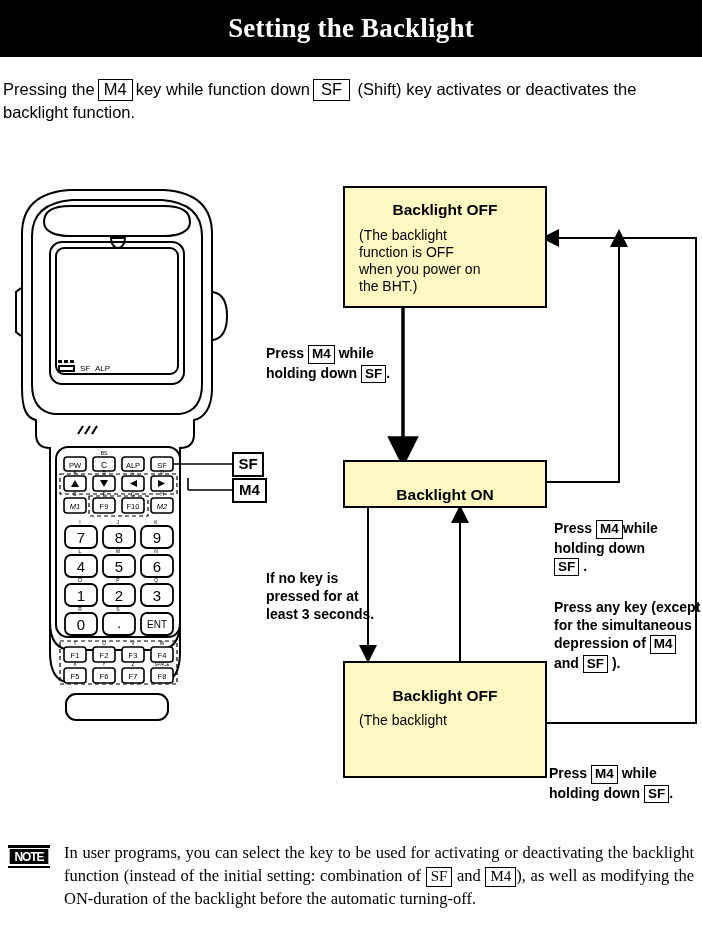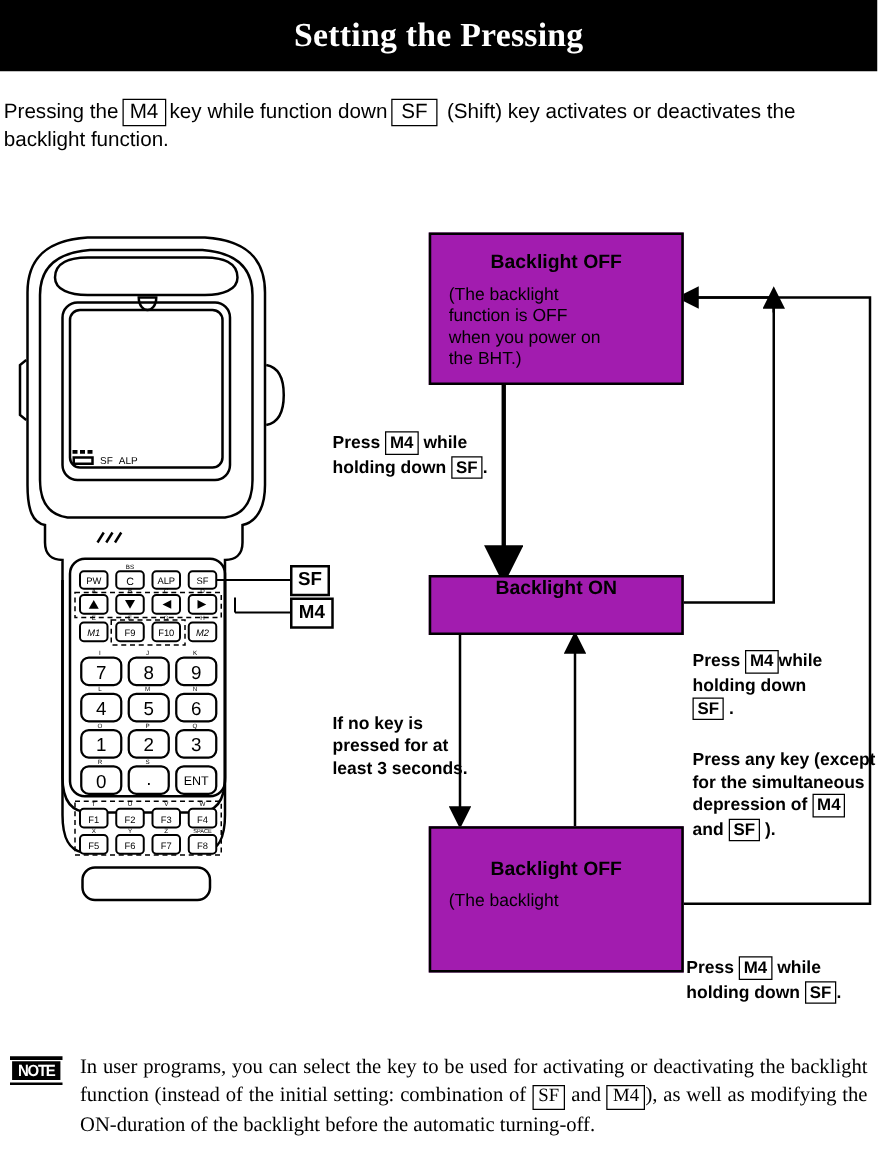--- a/index.html
+++ b/index.html
@@ -80,21 +80,21 @@
 
   
   #flowchart {
     position: absolute;
     left: 258px; top: 180px;
     width: 444px; height: 620px;
   }
   .fc-box {
     position: absolute;
     border: 2px solid #000;
-    background: #a21caf;
+    background: #fef9c3;
     box-sizing: border-box;
   }
   .fc-title {
     text-align: center;
     font-size: 15.5px;
     font-weight: bold;
     font-family: "Liberation Sans", sans-serif;
   }
   .fc-sub {
     font-size: 14px;
@@ -115,21 +115,21 @@
     border-width: 1.5px;
     padding: 0 3px 1px 3px;
   }
 
   
   #box-off-initial { left: 85px; top: 6px; width: 204px; height: 122px; }
   #box-off-initial .fc-title { margin-top: 13px; }
   #box-off-initial .fc-sub { margin: 8px 0 0 14px; }
   
   #box-on { left: 85px; top: 280px; width: 204px; height: 48px; }
-  #box-on .fc-title { margin-top: 0; }
+  #box-on .fc-title { margin-top: 24px; }
   
   #box-off-kept { left: 85px; top: 481px; width: 204px; height: 117px; }
   #box-off-kept .fc-title { margin-top: 24px; }
   #box-off-kept .fc-sub { margin: 7px 0 0 14px; }
 
   
   #label-on-trigger { left: 8px; top: 138px; width: 150px; }
   #label-timeout { left: 8px; top: 363px; width: 140px; }
   #label-off-trigger { left: 296px; top: 313px; width: 150px; }
   #label-anykey { left: 296px; top: 392px; width: 150px; }
@@ -171,21 +171,21 @@
     font-family: "Liberation Serif", serif;
     font-size: 15px;
     border-width: 1.4px;
     padding: 0 4px 1px 4px;
   }
 </style>
 </head>
 <body>
 
 <div id="header-bar">
-  <div id="page-title">Setting the Pressing</div>
+  <div id="page-title">Setting the Backlight</div>
 </div>
 
 <div id="intro">
   <span>Pressing the</span><span class="keycap">M4</span><span>key while function down</span><span class="keycap wide">SF</span>
   <span>(Shift) key activates or deactivates the backlight function.</span>
 </div>
 
 <svg id="device-illustration" viewBox="0 0 250 580">
   <g fill="none" stroke="#000" stroke-width="2">
 

